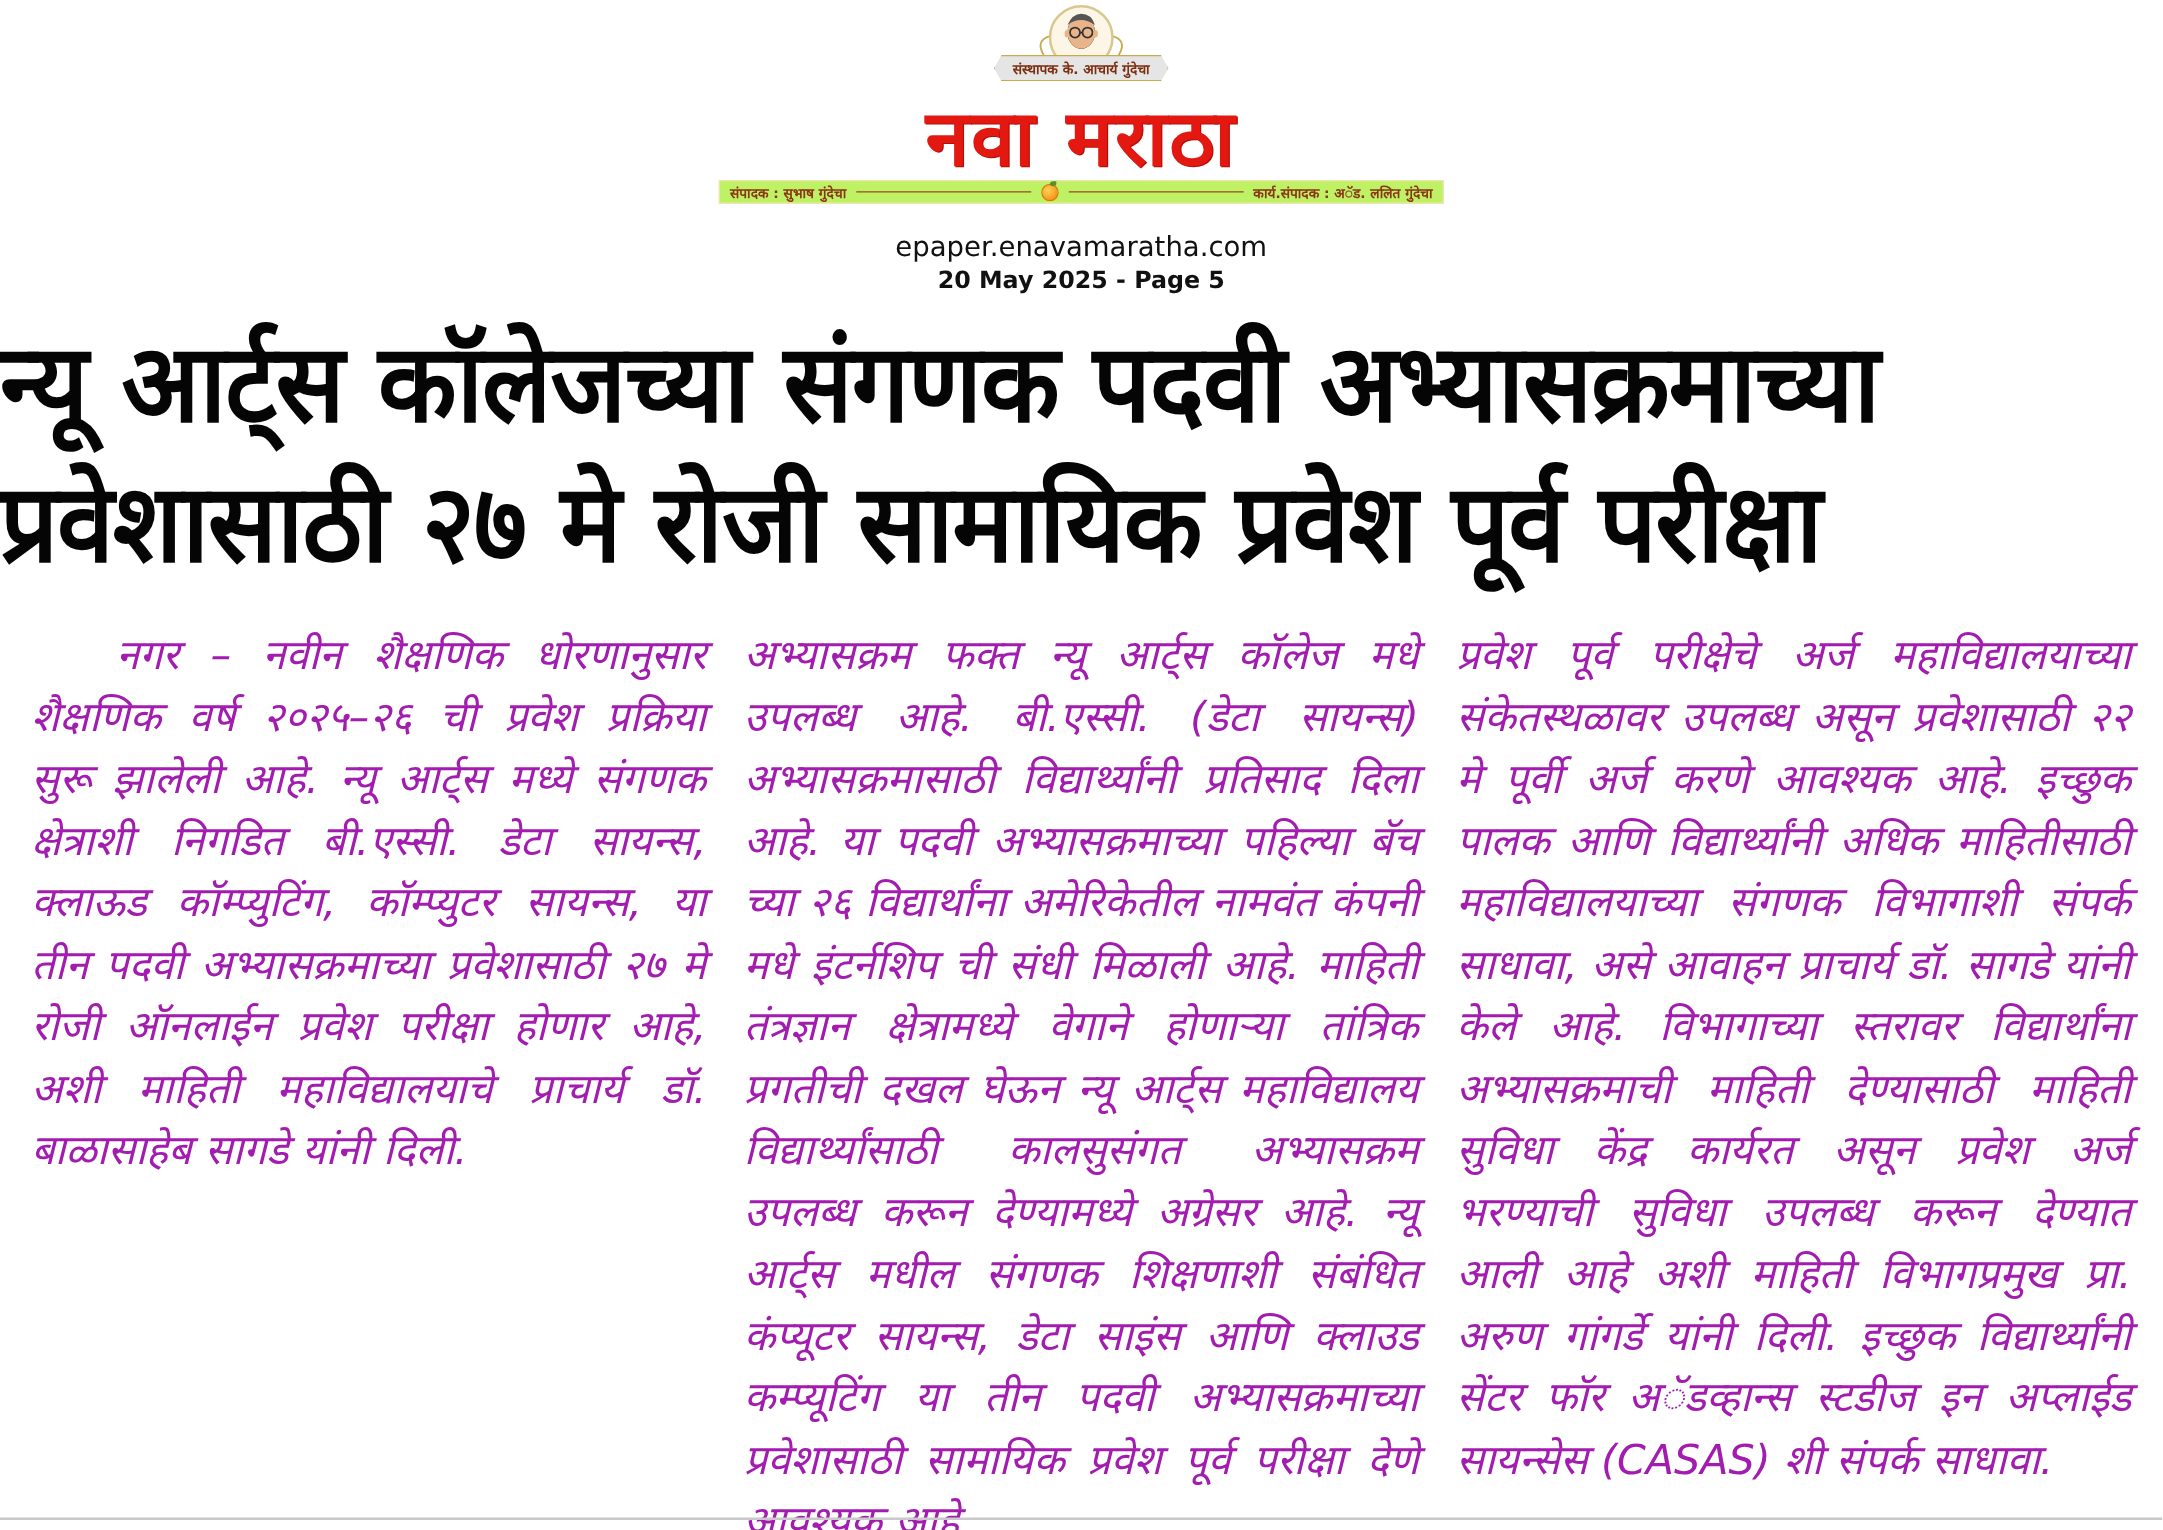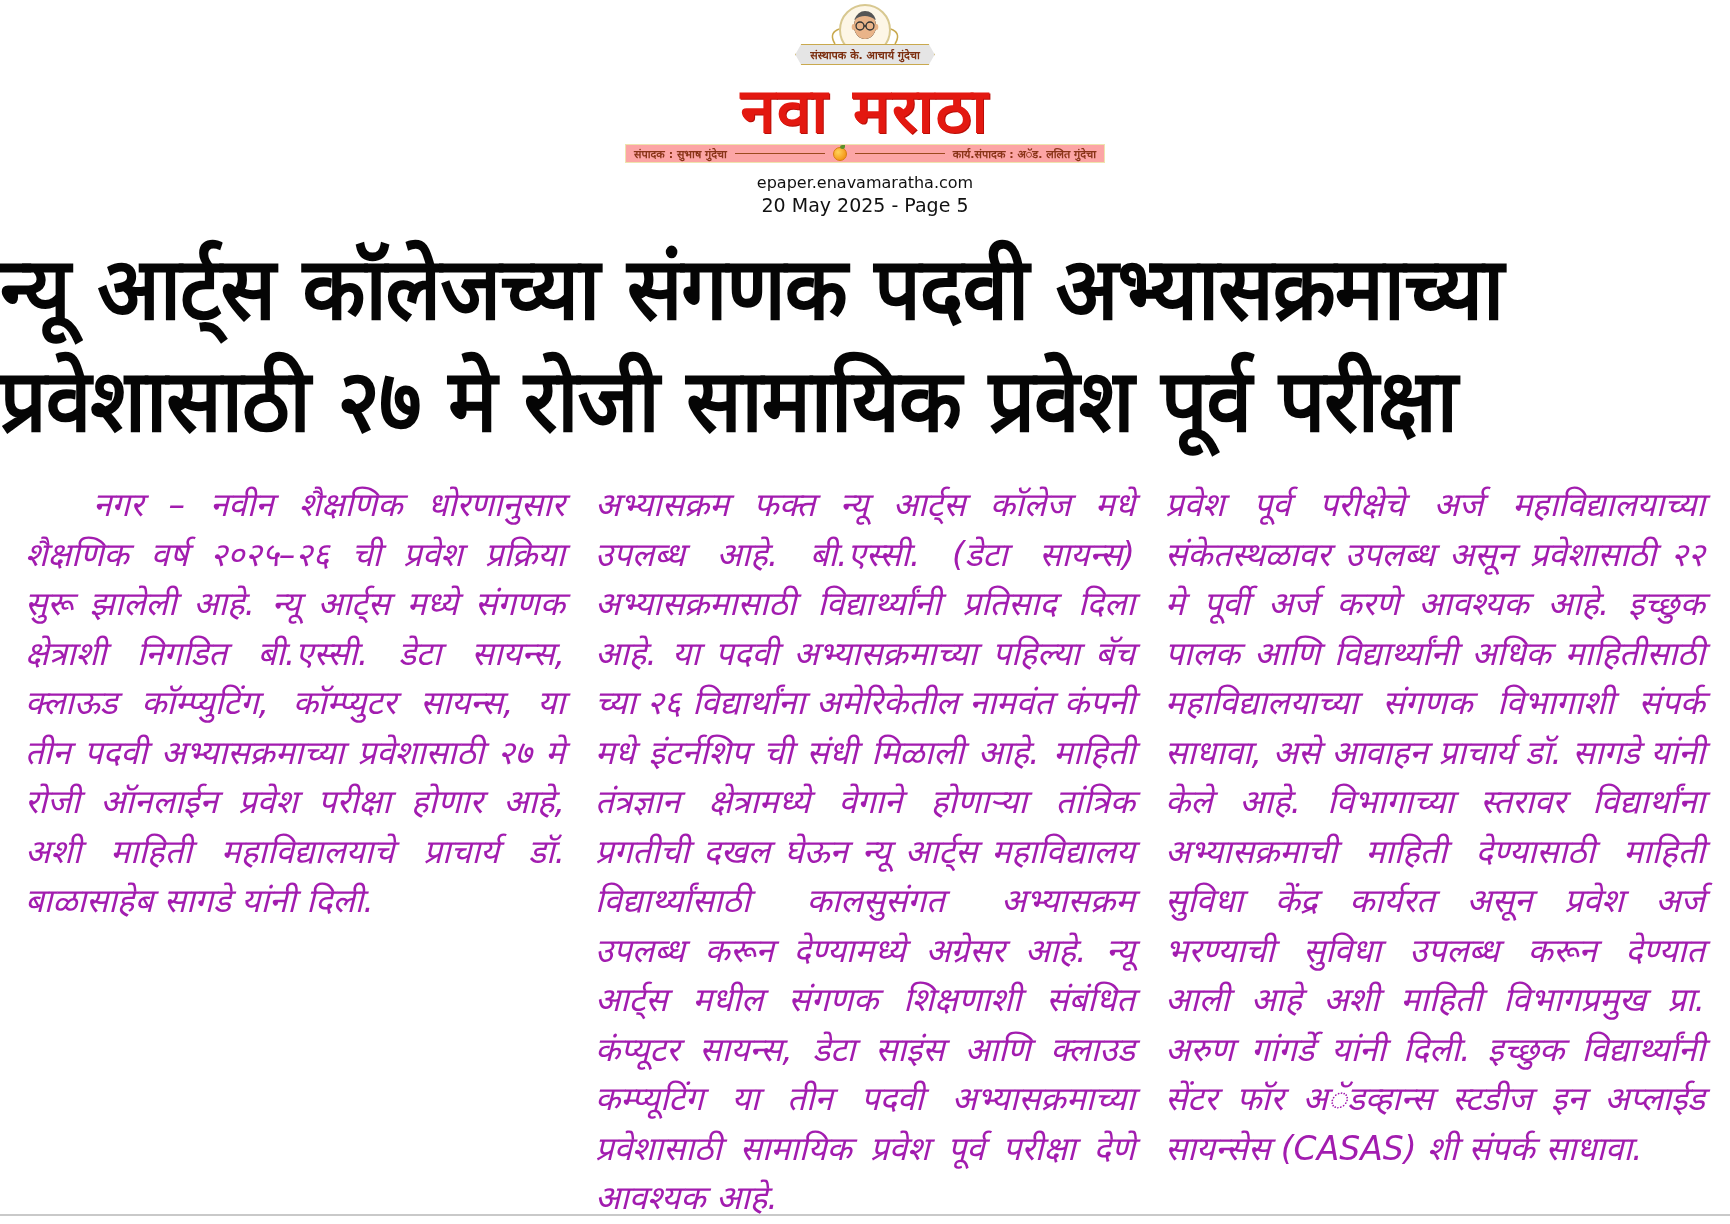--- a/index.html
+++ b/index.html
@@ -47,22 +47,22 @@
     color: #e31810;
     font-size: 62px;
     line-height: 58px;
     font-weight: 900;
     letter-spacing: 2px;
     white-space: nowrap;
     text-shadow: 1px 1px 0 #b80d07;
   }
   .editor-strip {
     margin-top: 4px;
-    width: 480px;
-    background: #fca5a5;
+    width: 580px;
+    background: #bef264;
     border: 1px solid #eee4ae;
     display: flex;
     align-items: center;
     gap: 8px;
     padding: 1px 8px;
     font-size: 11px;
     font-weight: bold;
     color: #8a3418;
     white-space: nowrap;
   }
@@ -74,28 +74,29 @@
     position: relative;
     flex: 0 0 auto;
   }
   .strip-emblem::after {
     content: "";
     position: absolute; top: -3px; left: 6px;
     width: 5px; height: 4px; border-radius: 50% 0 50% 50%;
     background: #5a8f2a;
   }
   .website {
-    margin-top: 10px;
-    font-size: 16px;
+    margin-top: 23px;
+    font-size: 22px;
     color: #111;
   }
   .datepage {
     margin-top: 2px;
     font-size: 19px;
     color: #111;
+    font-weight: bold;
   }
 
   
   .headline {
     margin-top: 14px;
     text-align: left;
   }
   .headline .hl-line {
     font-size: 82px;
     line-height: 112px;

